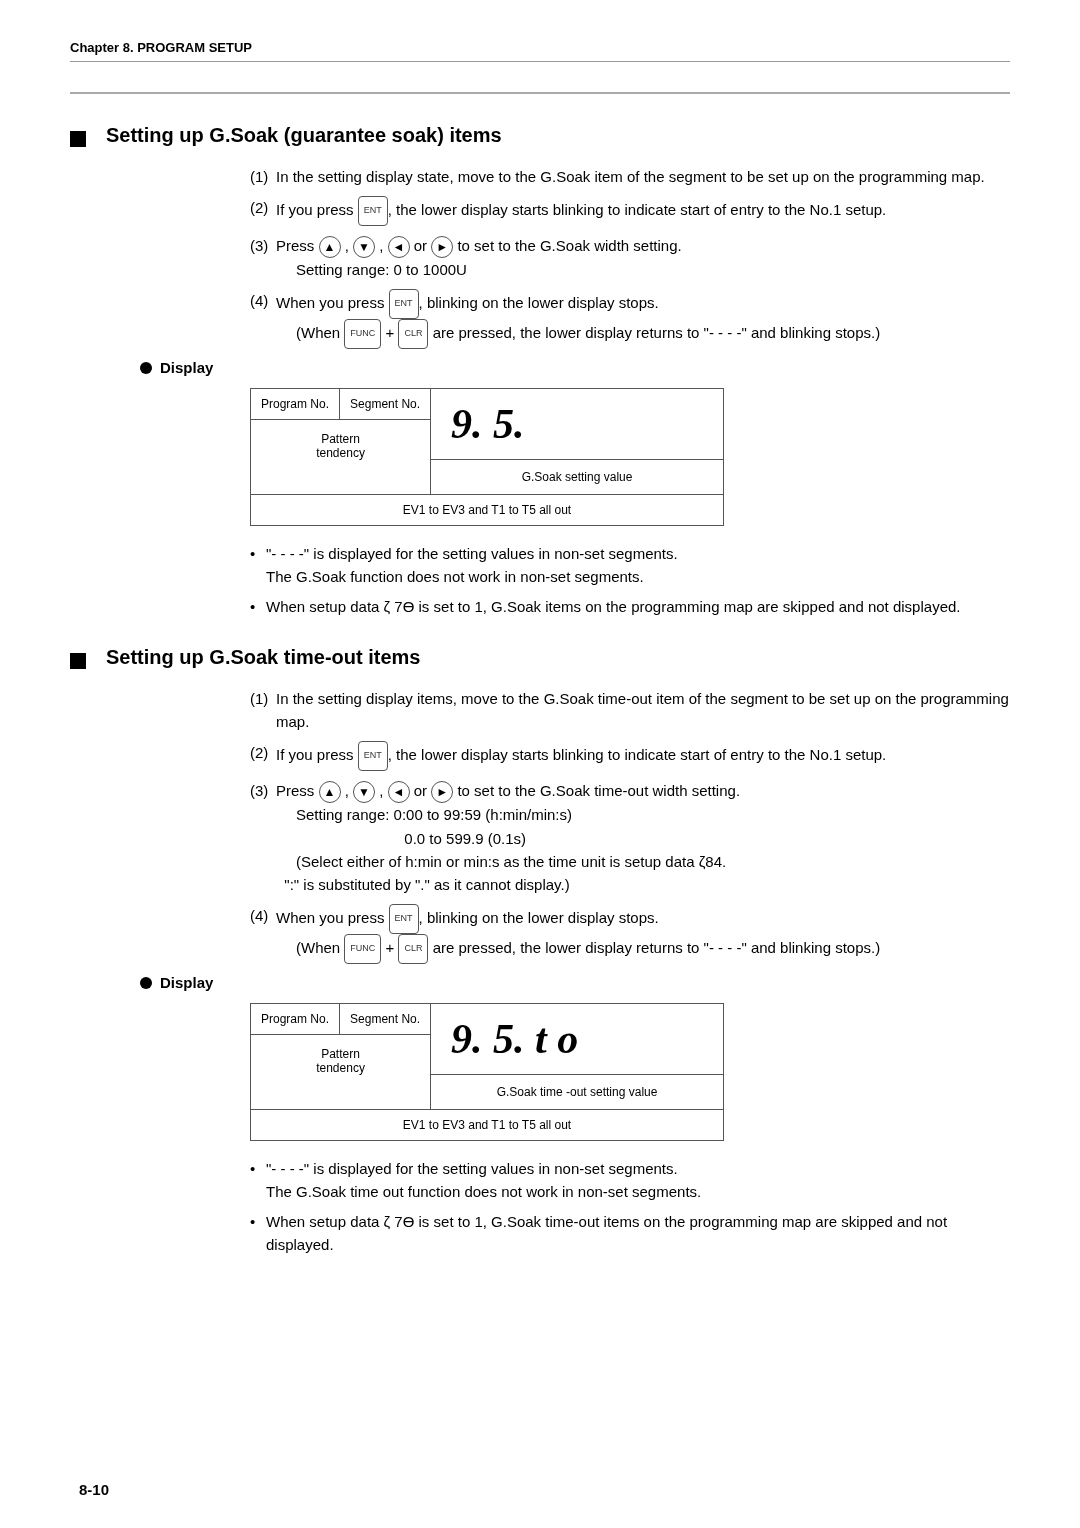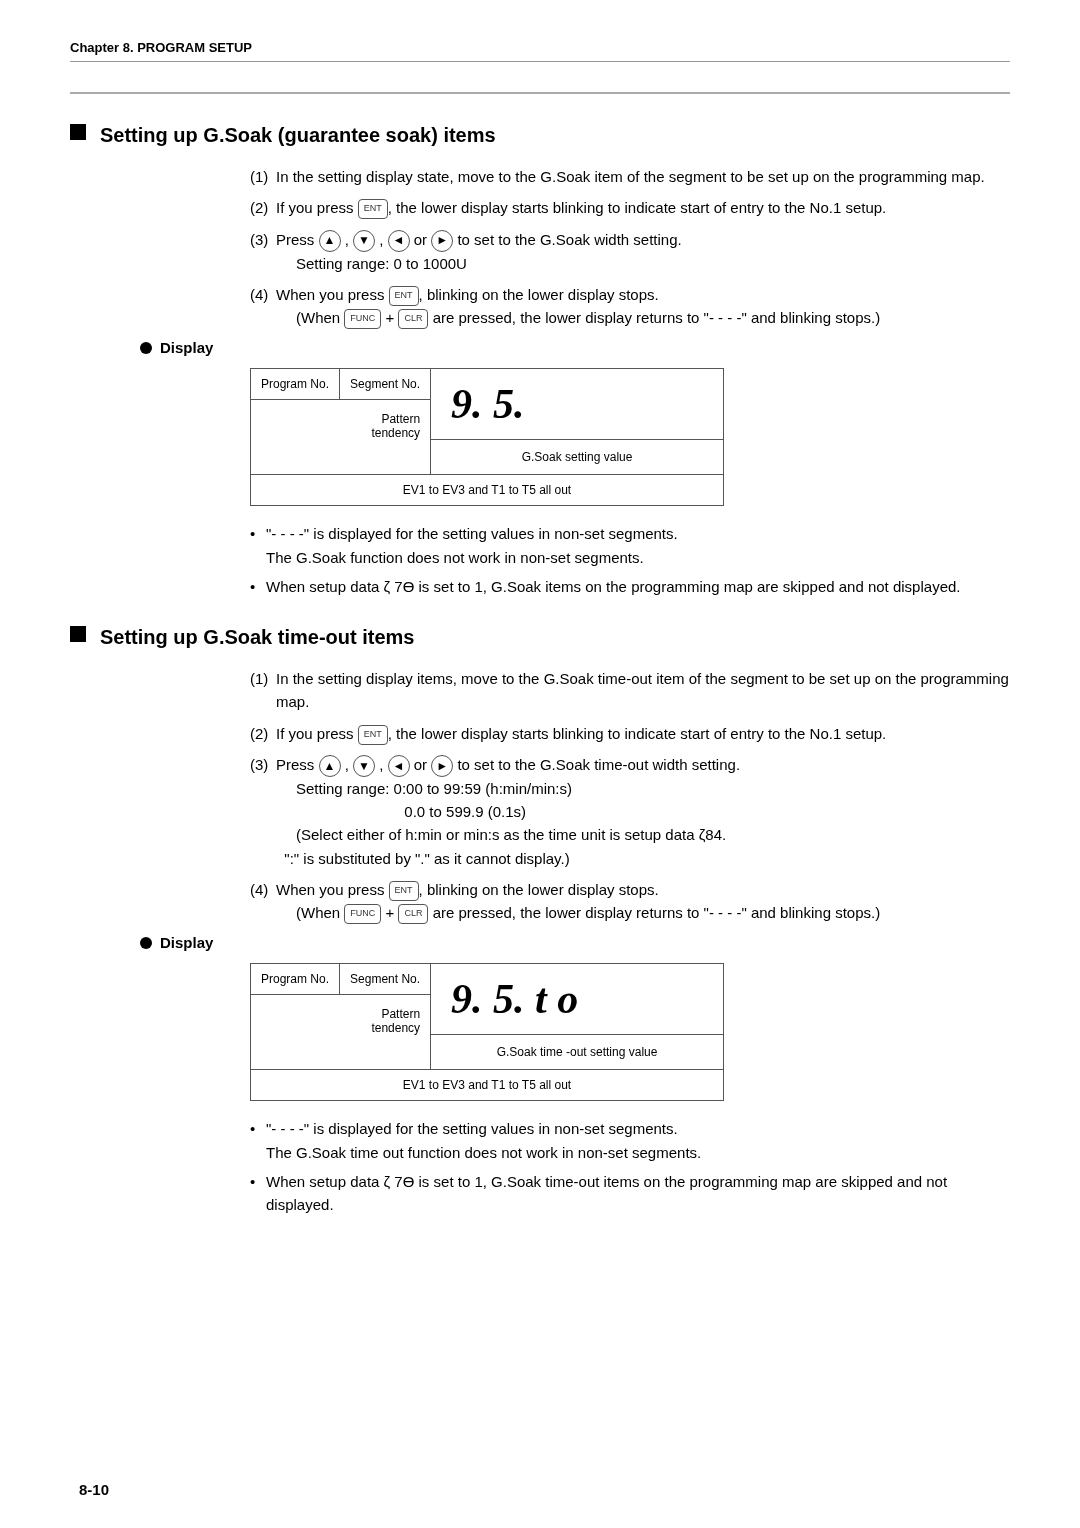--- a/index.html
+++ b/index.html
@@ -26,22 +26,22 @@
       margin-bottom: 30px;
       border-bottom: 1px solid #999;
       padding-bottom: 6px;
     }
 
     .section-title {
       font-size: 20px;
       font-weight: bold;
       margin-bottom: 18px;
       display: flex;
-      align-items: flex-start;
-      gap: 14px;
+      align-items: flex-end;
+      gap: 20px;
     }
 
     .black-square {
       display: inline-block;
       width: 16px;
       height: 16px;
       background: #000;
       flex-shrink: 0;
     }
 
@@ -124,21 +124,21 @@
     .seg-no {
       font-size: 12px;
       padding: 8px 10px;
       min-width: 80px;
       text-align: center;
     }
 
     .pattern-tendency {
       font-size: 12px;
       padding: 12px 10px;
-      text-align: right;
+      text-align: center;
     }
 
     .display-box-right {
       flex: 1;
       display: flex;
       flex-direction: column;
     }
 
     .display-number {
       font-size: 42px;
@@ -201,21 +201,21 @@
     }
 
     
     .key-btn {
       display: inline-flex;
       flex-direction: column;
       align-items: center;
       justify-content: center;
       border: 1.5px solid #555;
       border-radius: 4px;
-      padding: 1px 5px;
+      padding: 9px 5px;
       font-size: 10px;
       line-height: 1.1;
       background: #fff;
       vertical-align: middle;
       min-width: 28px;
       min-height: 20px;
     }
 
     .key-btn .key-top {
       font-size: 9px;

